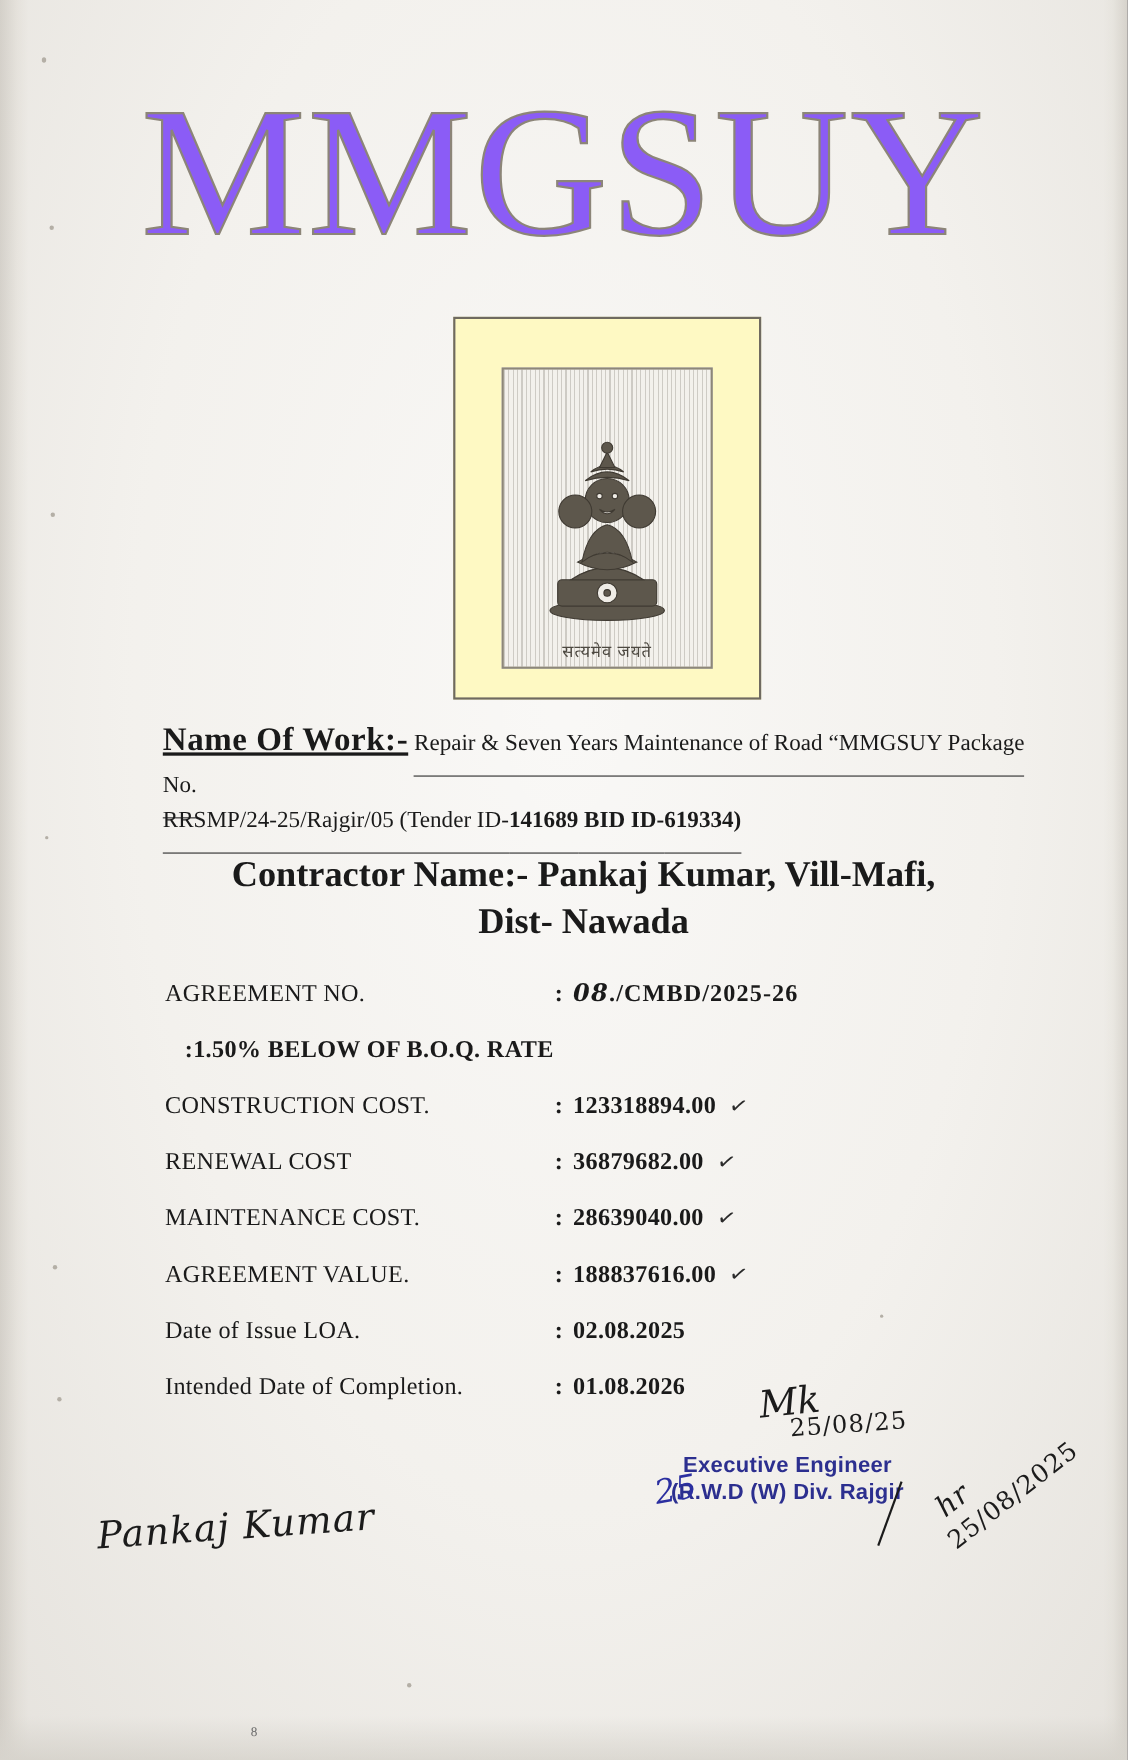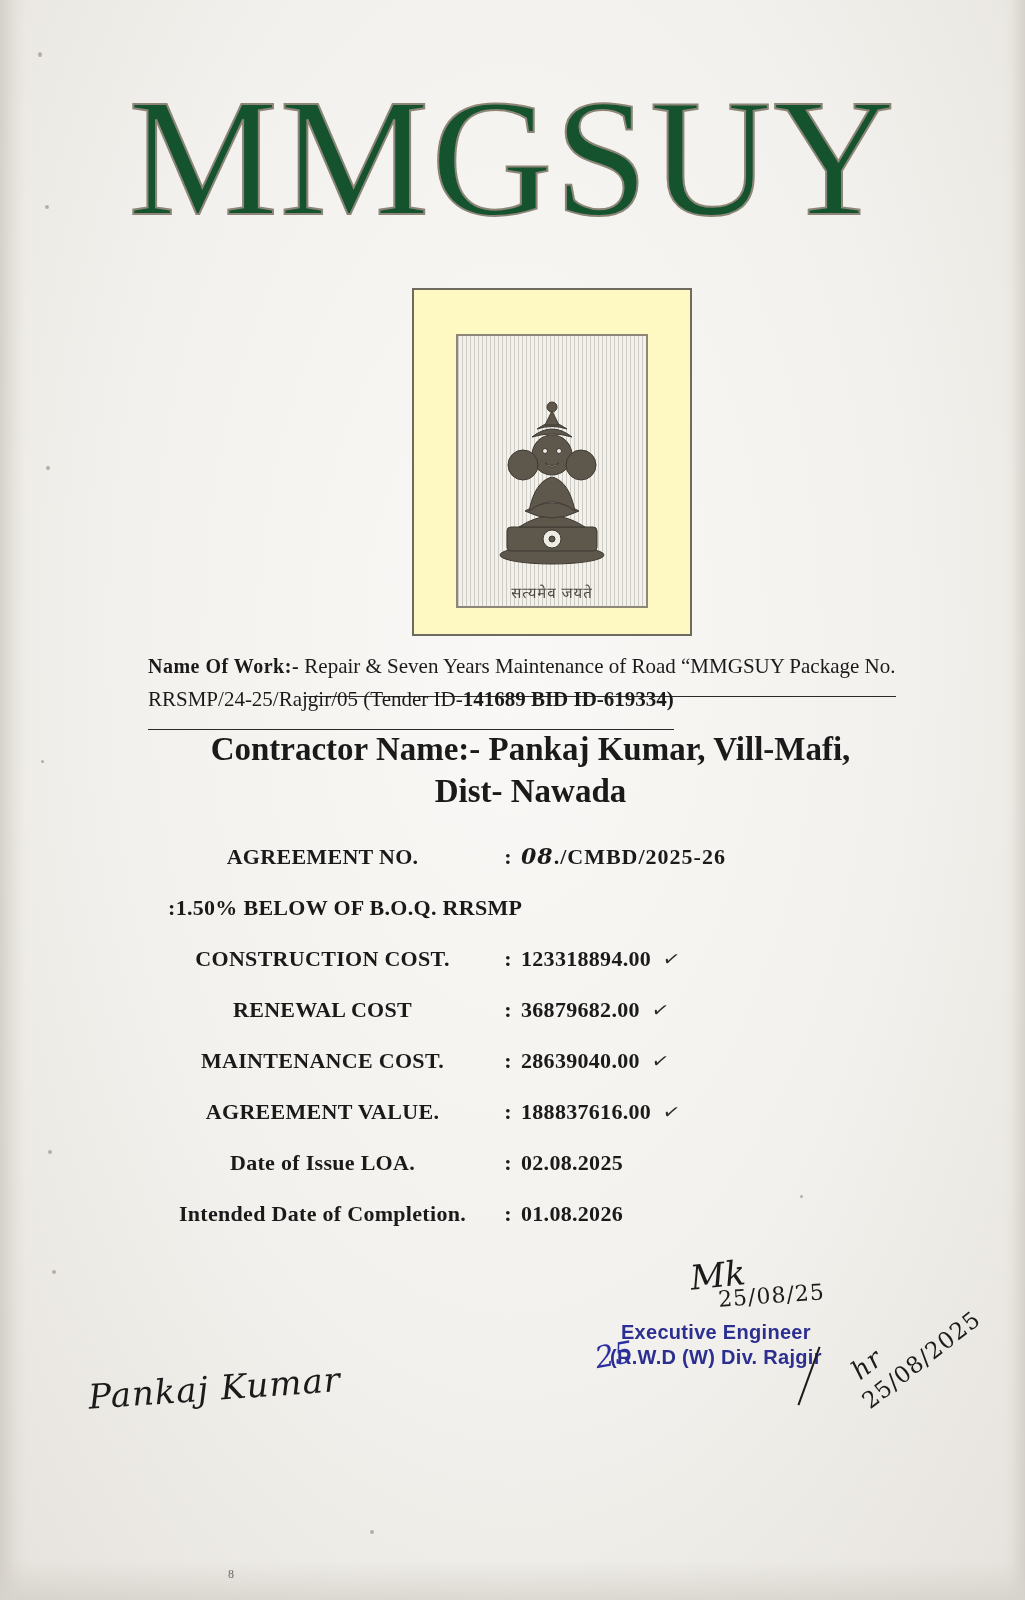--- a/index.html
+++ b/index.html
@@ -56,21 +56,21 @@
     width: 100%;
     text-align: center;
     z-index: 4;
   }
   .masthead .title {
     font-family: "Liberation Serif", serif;
     font-size: 168px;
     line-height: 0.95;
     letter-spacing: 2px;
     font-weight: 400;
-    color: #14532d;
+    color: #8b5cf6;
     -webkit-text-stroke: 2px #8c8578;
     text-shadow: 0 1px 0 #fff;
   }
 
   
   .emblem-frame {
     position: absolute;
     left: 412px;
     top: 288px;
     width: 280px;
@@ -115,22 +115,23 @@
     z-index: 4;
   }
   .work-line {
     margin: 0 90px 0 148px;
     font-size: 21px;
     line-height: 1.55;
     text-align: left;
   }
   .work-label {
     font-weight: bold;
-    font-size: 20px;
+    font-size: 30px;
     letter-spacing: 0.5px;
+    text-decoration: underline;
   }
   .u { border-bottom: 1.5px solid #2a2a2a; padding-bottom: 18px; }
   .work-line-2 {
     margin: 4px 90px 0 148px;
     font-size: 21px;
   }
   .bold-id { font-weight: bold; }
 
   .contractor {
     margin-top: 16px;
@@ -148,23 +149,22 @@
     padding-left: 150px;
   }
   .row {
     display: flex;
     align-items: baseline;
     margin-bottom: 25px;
     font-size: 22px;
   }
   .row .label {
     width: 345px;
-    font-weight: bold;
+    font-weight: normal;
     letter-spacing: 0.3px;
-    text-align: center;
   }
   .row .colon {
     width: 26px;
     text-align: center;
     font-weight: bold;
   }
   .row .value {
     font-weight: bold;
     letter-spacing: 0.3px;
   }
@@ -363,21 +363,21 @@
     <div class="fields">
 
       <div class="row">
         <span class="label">AGREEMENT NO.</span>
         <span class="colon">:</span>
         <span class="value"><span class="handwritten-num">08</span><span class="dotline">./CMBD/2025-26</span></span>
       </div>
 
       <div class="row rate">
         <span class="colon"></span>
-        <span class="value value-inline">:1.50% BELOW OF B.O.Q. RRSMP</span>
+        <span class="value value-inline">:1.50% BELOW OF B.O.Q. RATE</span>
       </div>
 
       <div class="row">
         <span class="label">CONSTRUCTION COST.</span>
         <span class="colon">:</span>
         <span class="value">123318894.00</span>
         <span class="tick">✓</span>
       </div>
 
       <div class="row">

